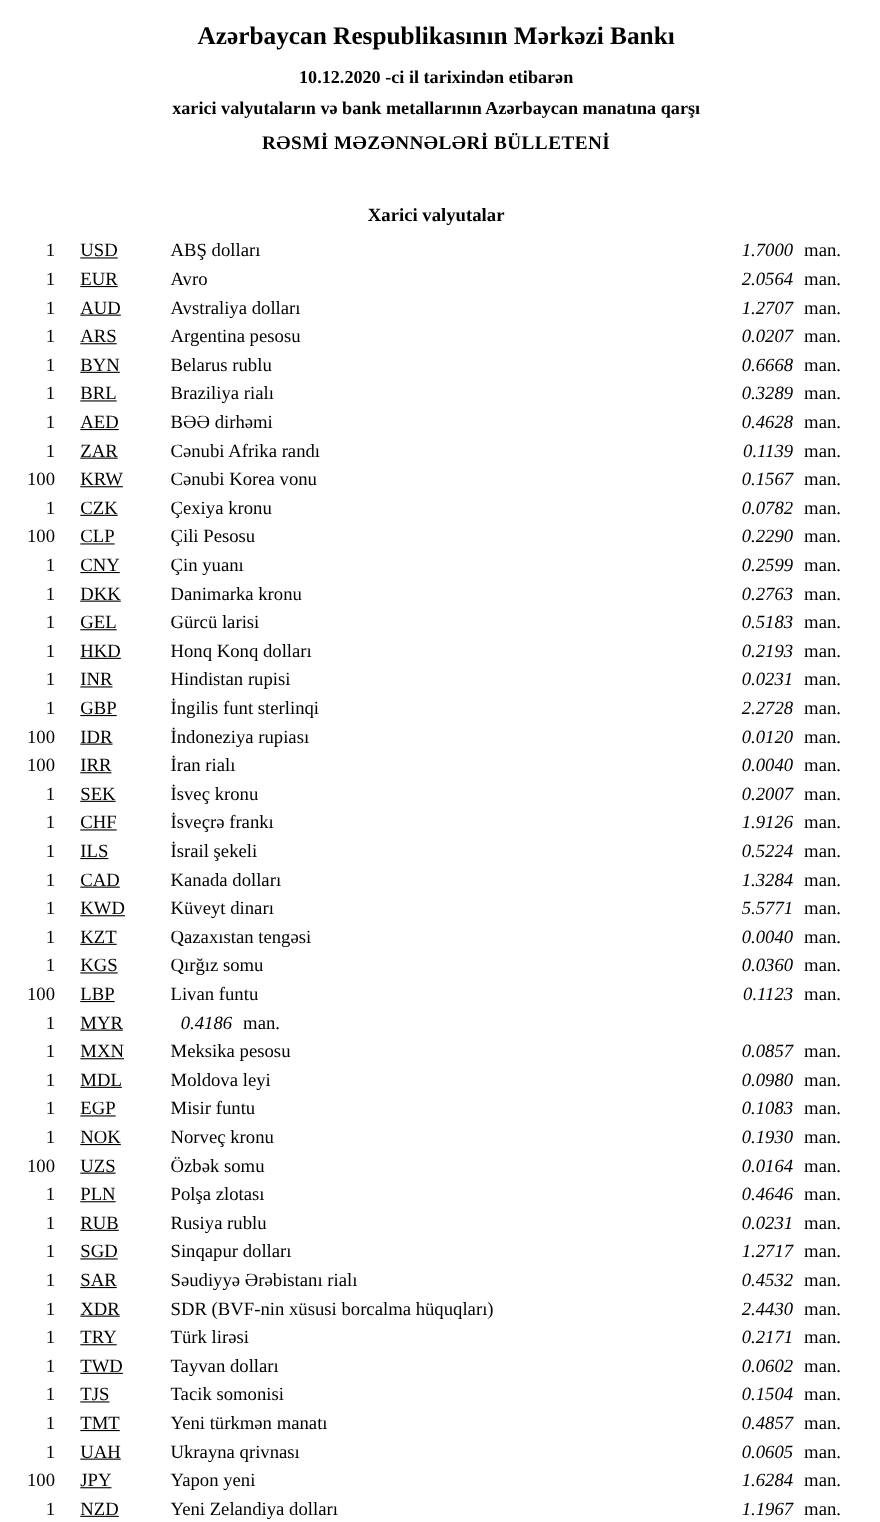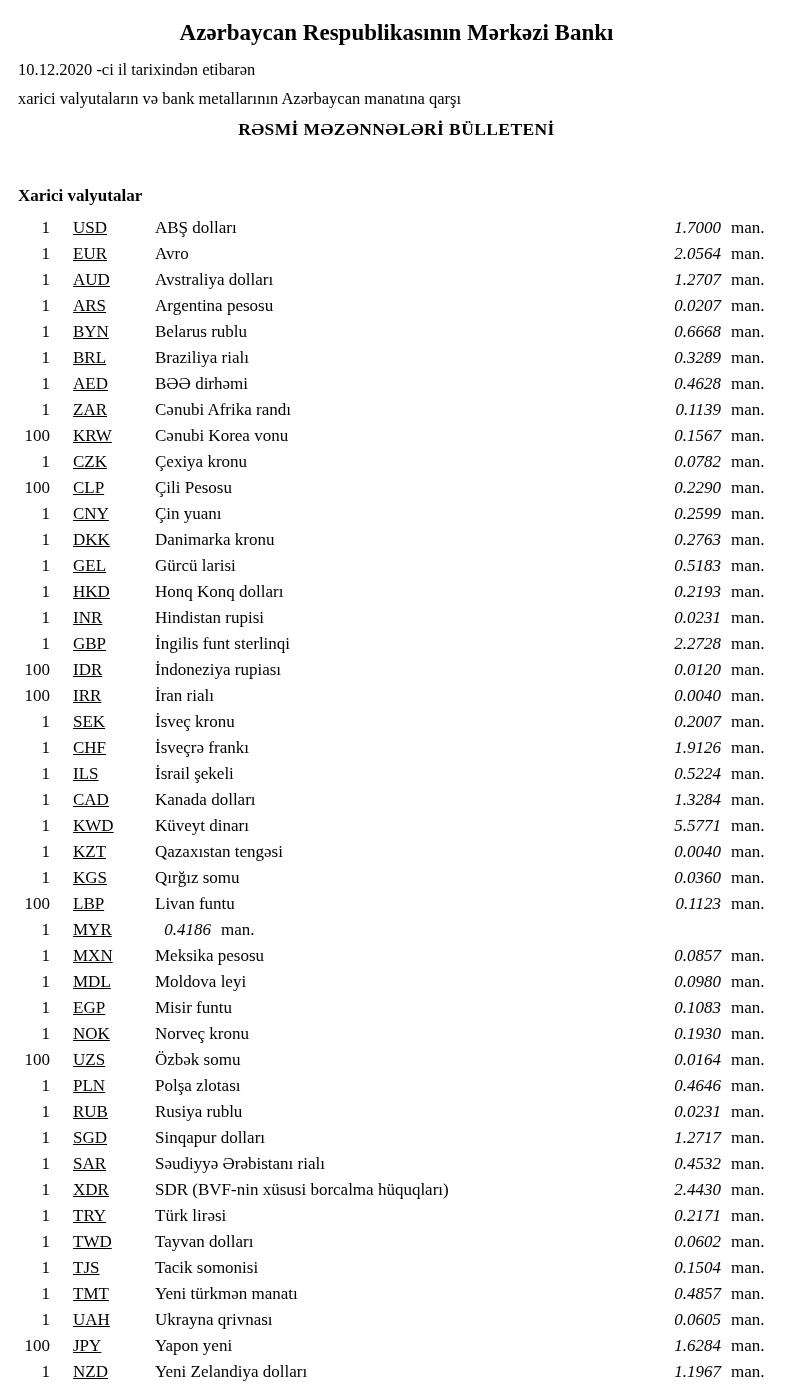--- a/index.html
+++ b/index.html
@@ -18,35 +18,37 @@
     overflow: hidden;
   }
   .doc-title {
     text-align: center;
     font-weight: bold;
     font-size: 23px;
     margin-top: 8px;
     line-height: 30px;
   }
   .doc-sub1, .doc-sub2 {
-    font-weight: normal;
+    text-align: center;
+    font-weight: bold;
     font-size: 16.5px;
     line-height: 22px;
   }
   .doc-sub1 { margin-top: 11px; }
   .doc-sub2 { margin-top: 7px; }
   .doc-sub3 {
     text-align: center;
     font-weight: bold;
     font-size: 17.5px;
     line-height: 24px;
     margin-top: 7px;
     letter-spacing: 0.4px;
   }
   .section-title {
+    text-align: center;
     font-weight: bold;
     font-size: 17px;
     line-height: 22px;
     margin-top: 44px;
     margin-bottom: 8px;
   }
   .rates-table { width: 100%; }
   .row {
     display: flex;
     align-items: baseline;

